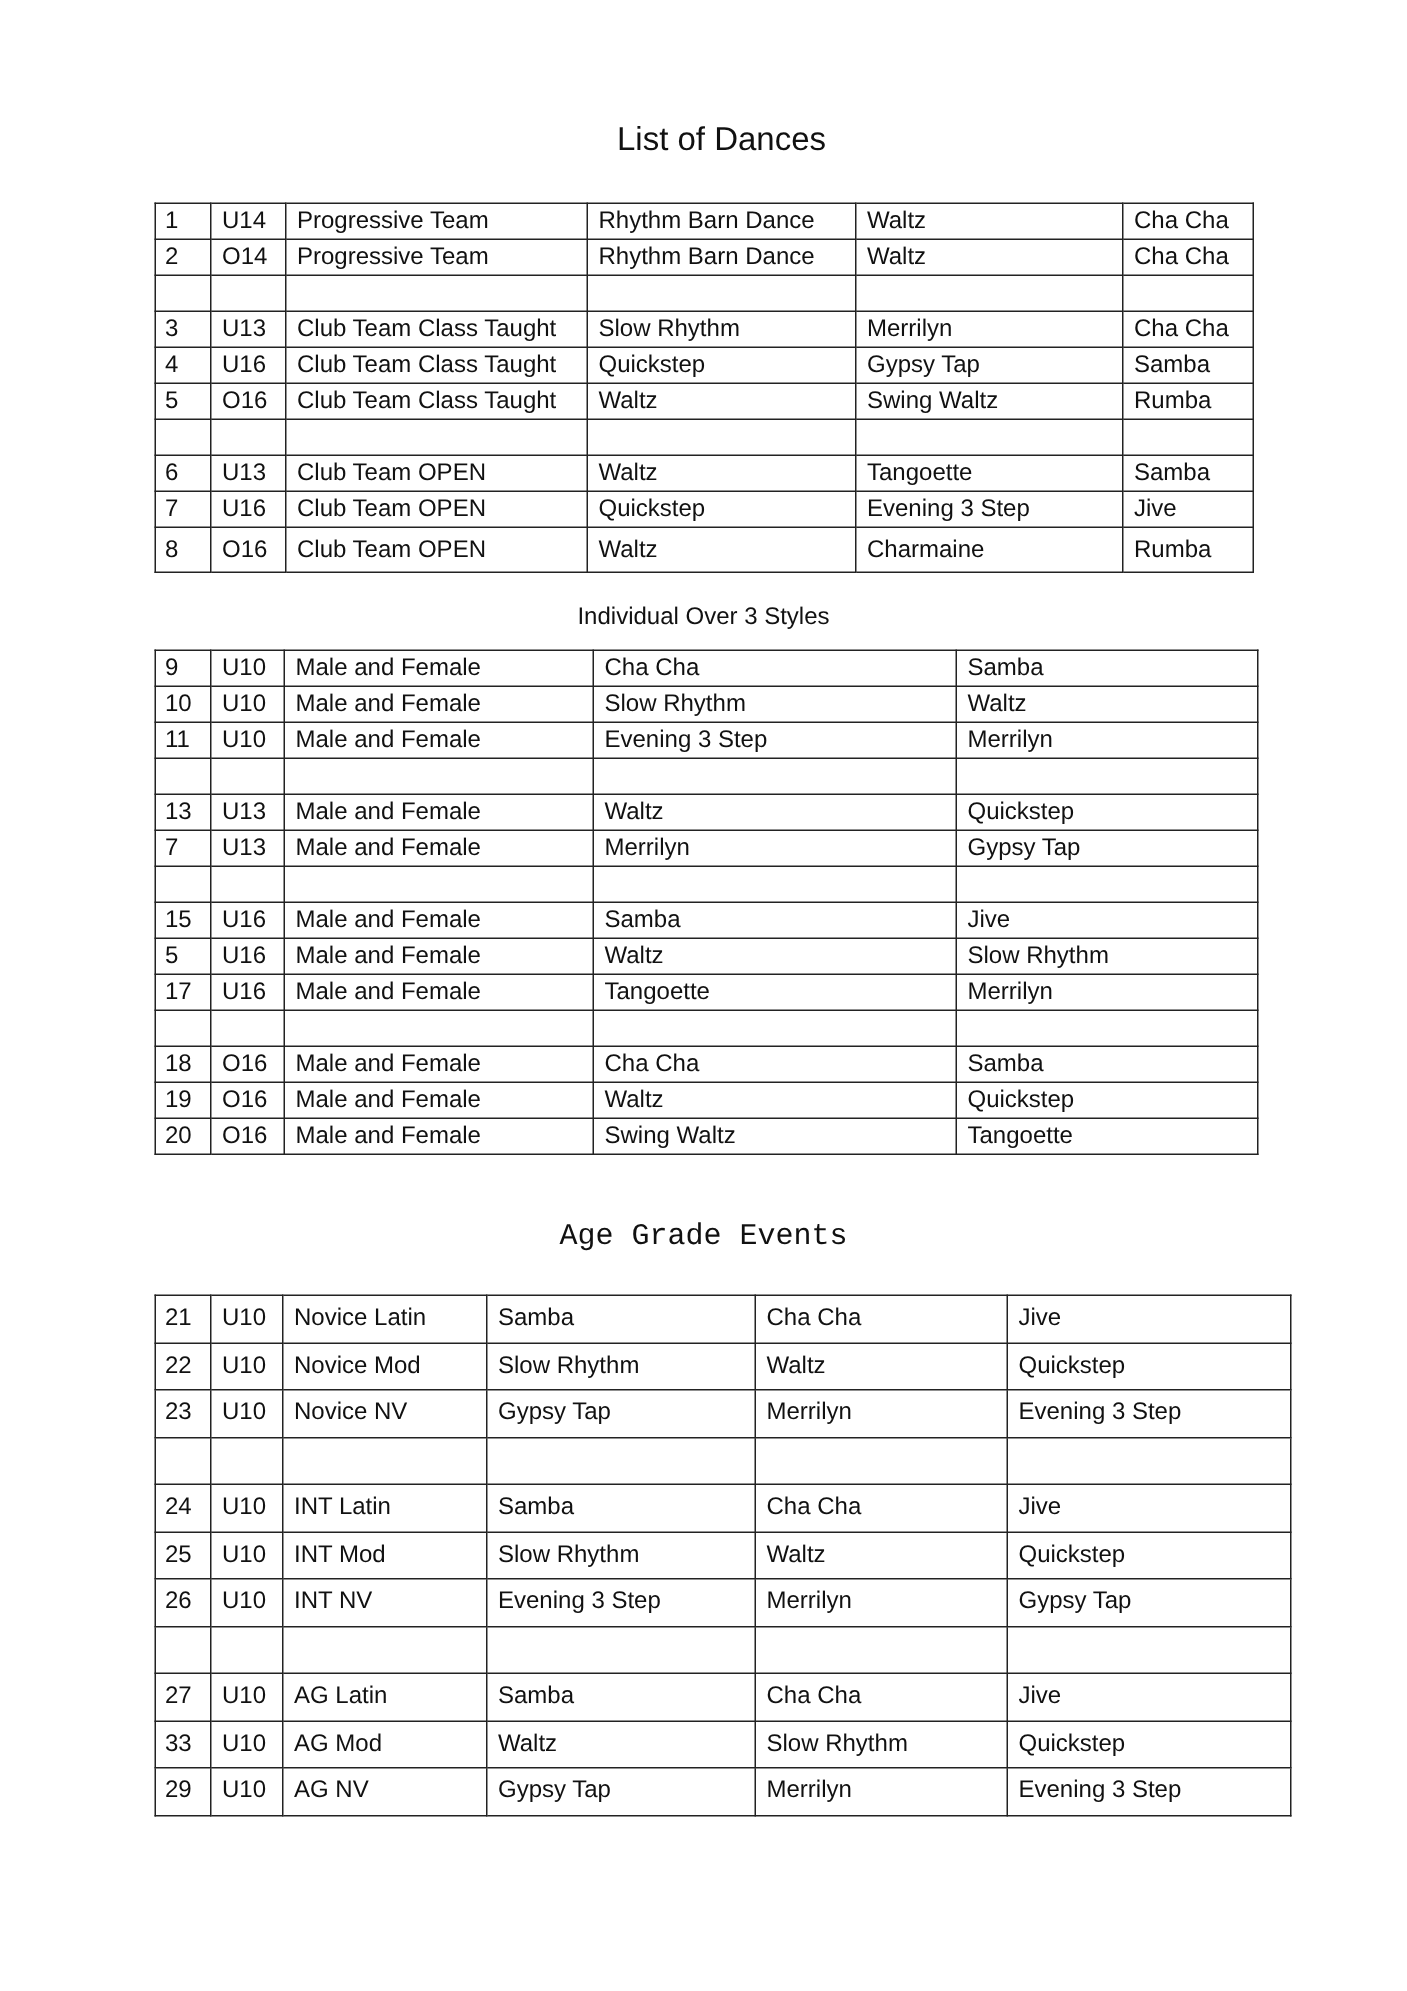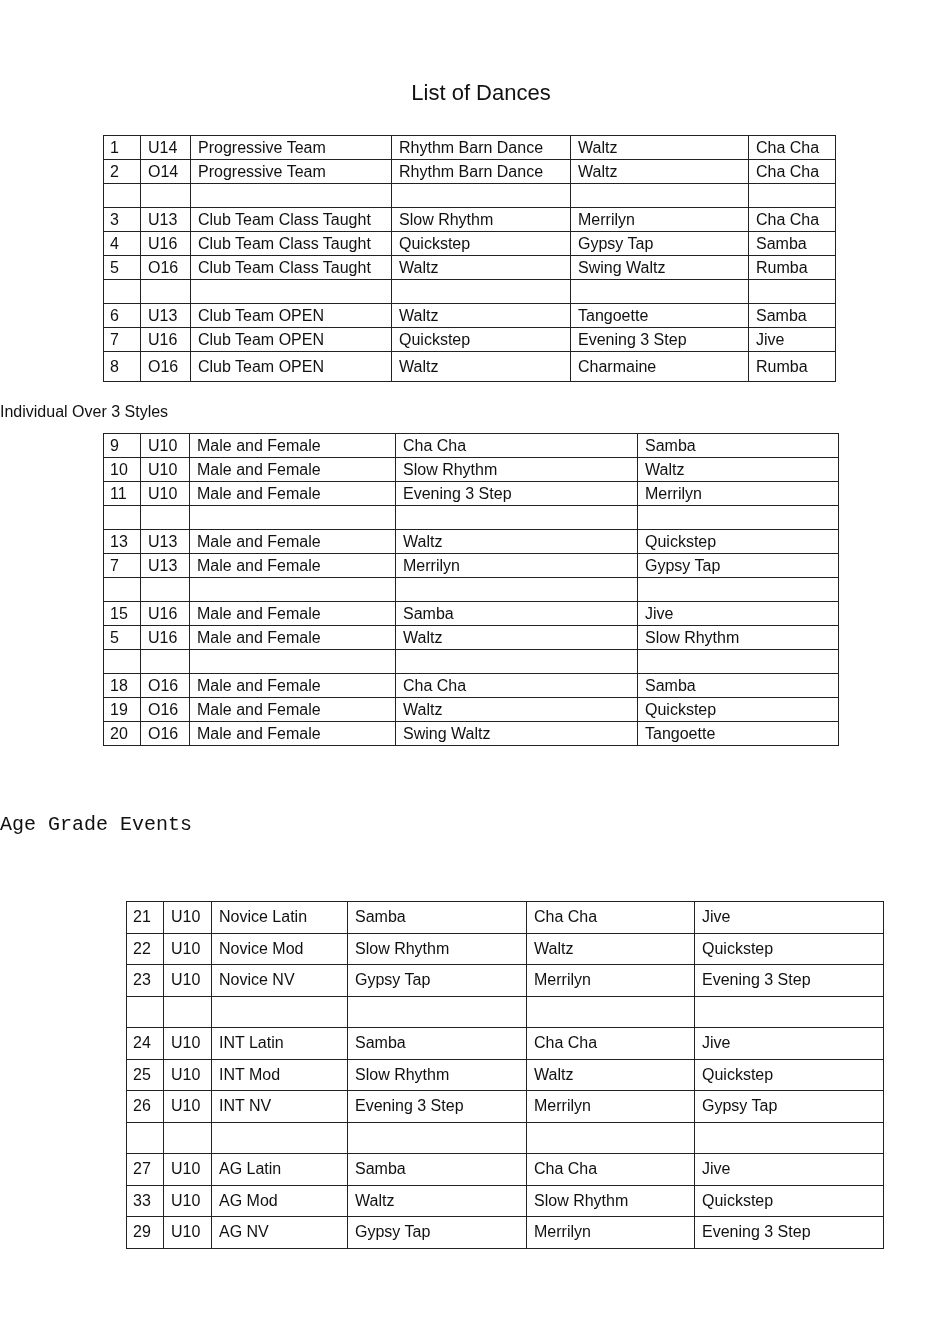--- a/index.html
+++ b/index.html
@@ -1,31 +1,31 @@
 <!DOCTYPE html>
 <html><head>
 <meta charset="utf-8">
 <style>
   html, body { margin: 0; padding: 0; background: #ffffff; }
   body {
     width: 938px; height: 1327px; position: relative; overflow: hidden;
     font-family: "Liberation Sans", "DejaVu Sans", sans-serif; color: #111;
   }
   .title { position: absolute; left: 0; width: 938px; text-align: center; font-size: 22px; top: 80px; padding-left: 12px; }
-  .subtitle { position: absolute; left: 0; width: 938px; text-align: left; font-size: 16px; }
+  .subtitle { position: absolute; left: 0; width: 938px; text-align: center; font-size: 16px; }
   .subtitle.big { font-size: 20px; font-family: Liberation Mono, monospace; }
   table { position: absolute; border-collapse: collapse; font-size: 16px; }
   td { border: 1px solid #222; padding: 0 0 0 7px; white-space: nowrap; vertical-align: middle; }
   td.num { padding-left: 6px; }
   #t1 { left: 103px; top: 135px; width: 733px; }
   #t1 td { height: 23px; }
   #t1 tr:last-child td { height: 29px; }
   #t2 { left: 103px; top: 433px; width: 736px; }
   #t2 td { height: 23px; }
-  #t3 { left: 103px; top: 901px; width: 758px; margin-left: 23px; }
+  #t3 { left: 103px; top: 863px; width: 758px; }
   #t3 td { height: 30.5px; }
 </style>
 </head>
 <body>
 
 <div class="title">List of Dances</div>
 
 <table id="t1">
   <colgroup>
       <col style="width:37px">
@@ -187,20 +187,27 @@
         <td>Jive</td>
       </tr>
       <tr>
         <td class="num">5</td>
         <td>U16</td>
         <td>Male and Female</td>
         <td>Waltz</td>
         <td>Slow Rhythm</td>
       </tr>
       <tr>
+        <td class="num">17</td>
+        <td>U16</td>
+        <td>Male and Female</td>
+        <td>Tangoette</td>
+        <td>Merrilyn</td>
+      </tr>
+      <tr>
         <td class="num"></td>
         <td></td>
         <td></td>
         <td></td>
         <td></td>
       </tr>
       <tr>
         <td class="num">18</td>
         <td>O16</td>
         <td>Male and Female</td>

